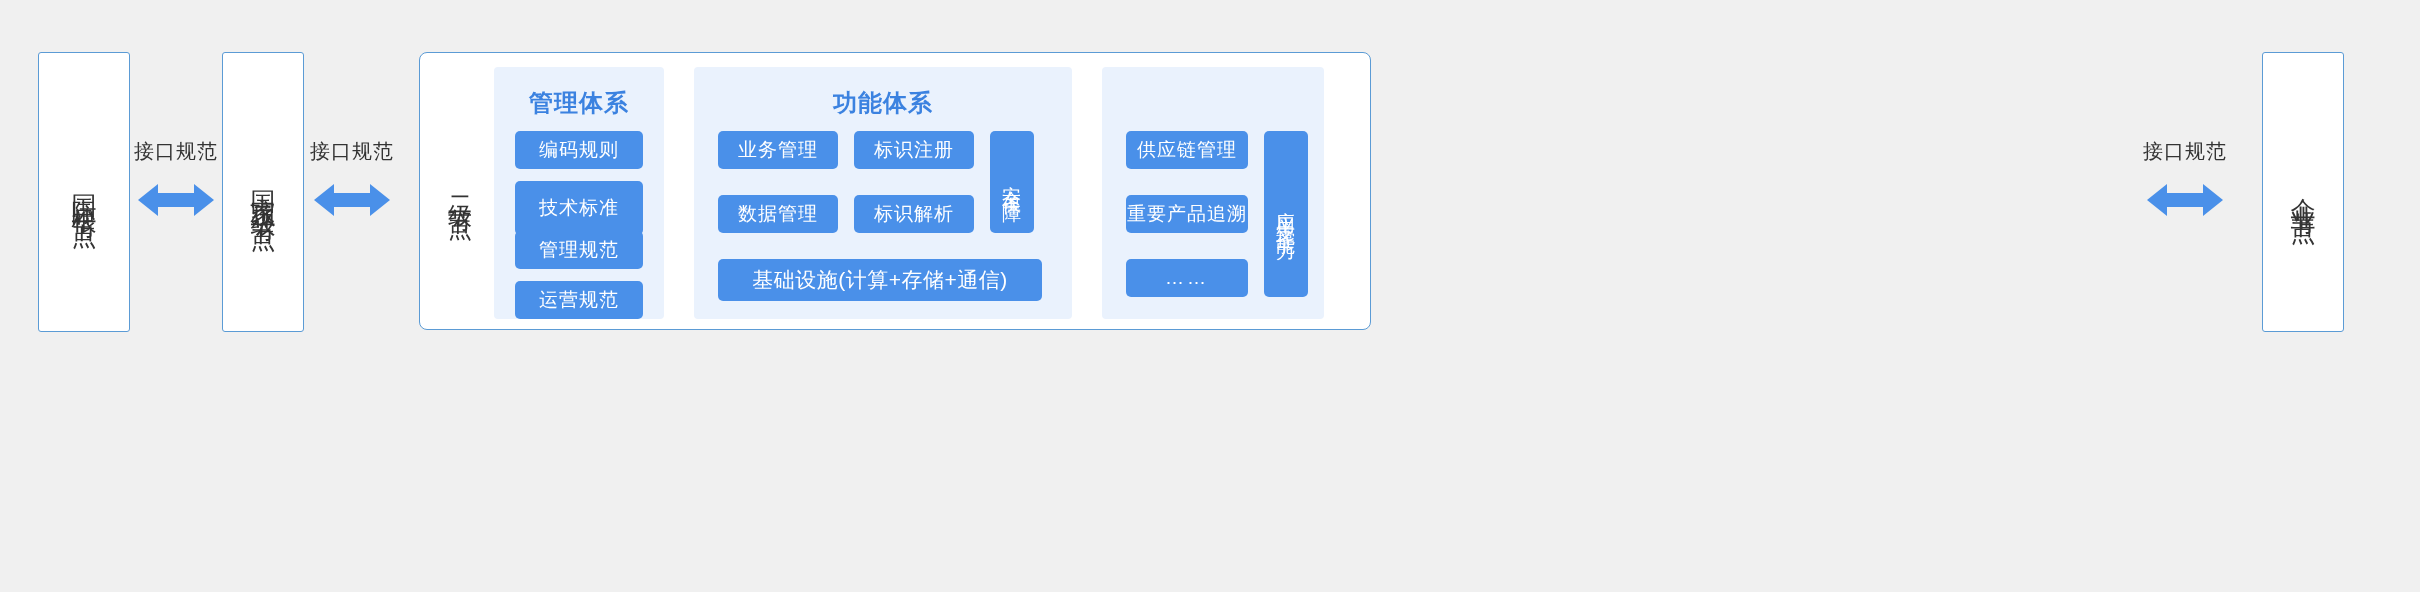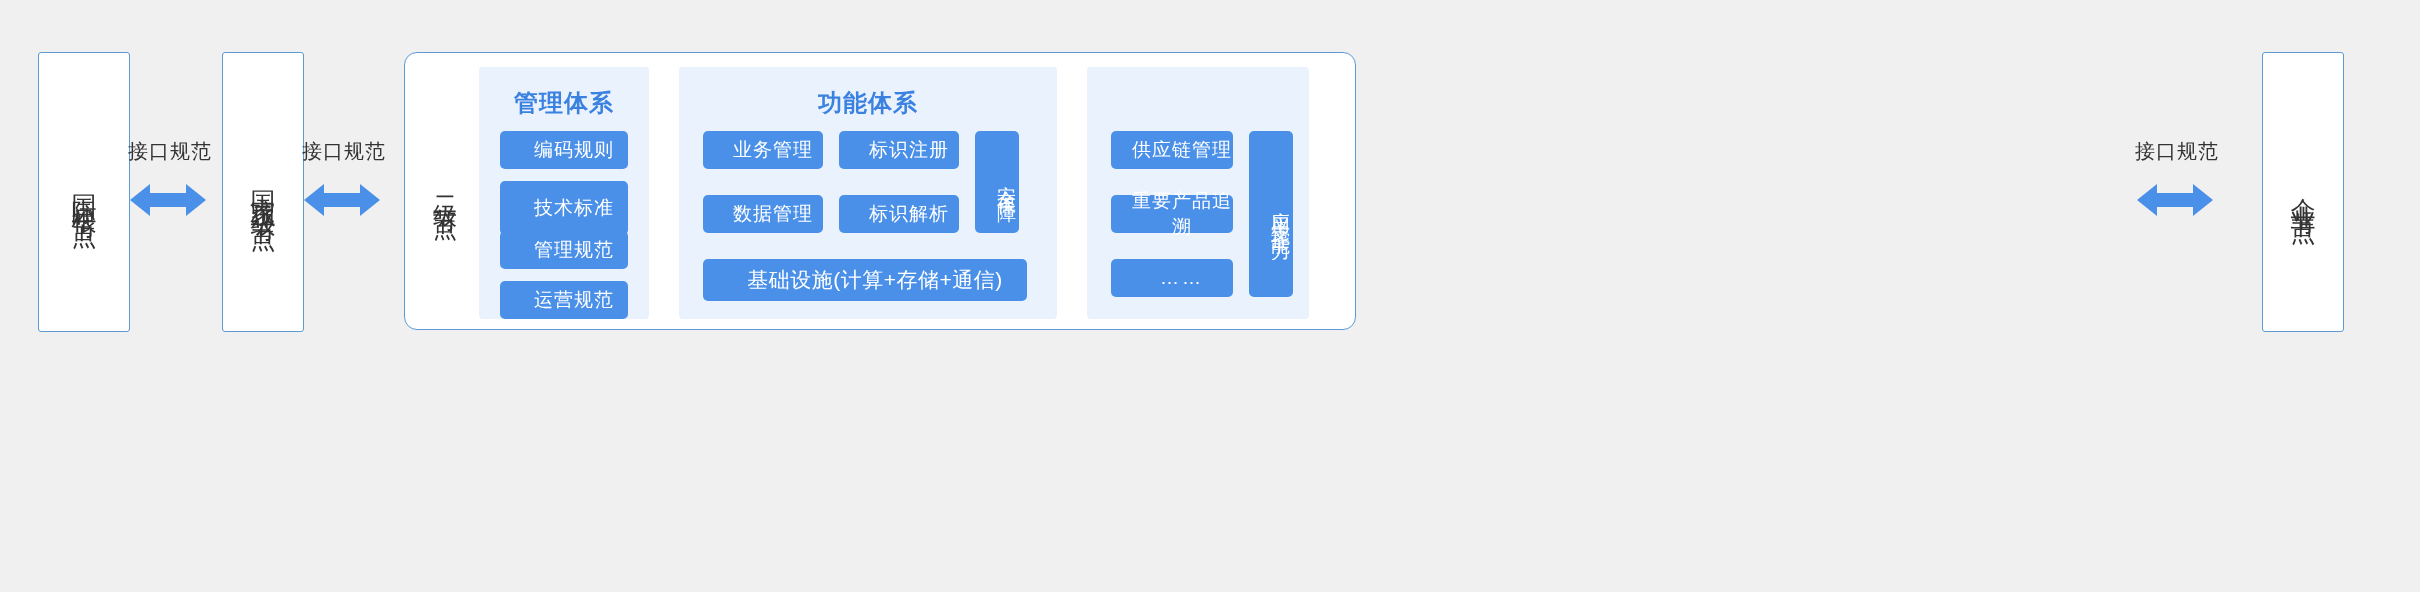--- a/index.html
+++ b/index.html
@@ -23,31 +23,32 @@
     writing-mode:vertical-rl;
     text-orientation:upright;
     font-size:25px;
     color:#333333;
     letter-spacing:7px;
     line-height:1;
     white-space:nowrap;
   }
 
   
-  .arrow-group{position:absolute;display:flex;flex-direction:column;}
+  .arrow-group{position:absolute;display:flex;flex-direction:column;align-items:center;}
   .arrow-label{font-size:20px;color:#333333;letter-spacing:1px;white-space:nowrap;margin-bottom:14px;}
   .arrow-svg{display:block;}
 
   
   .main-box{
     position:absolute;
     background:#ffffff;
     border:1.5px solid #5b9bd5;
-    border-radius:13px;
+    border-radius:8px;
     box-sizing:border-box;
+    margin-left:15px;
   }
   .main-label{
     position:absolute;
     left:28px;top:0;height:100%;
     display:flex;align-items:center;
   }
   .main-label .vtext{font-size:24px;letter-spacing:6px;}
 
   
   .panel{
@@ -68,21 +69,20 @@
   .chip{
     position:absolute;
     background:#4a90e9;
     border-radius:5px;
     color:#ffffff;
     display:flex;align-items:center;justify-content:center;
     font-size:19px;
     letter-spacing:1px;
     box-sizing:border-box;
     text-align:center;
-    padding-left:20px;
   }
   .chip.vertical{
     writing-mode:vertical-rl;
     text-orientation:upright;
     letter-spacing:6px;
     line-height:1;
   }
   .chip.wide{font-size:21px;letter-spacing:0.5px;text-align:right;}
   .chip.dots{font-size:19px;letter-spacing:3px;}
 </style>

